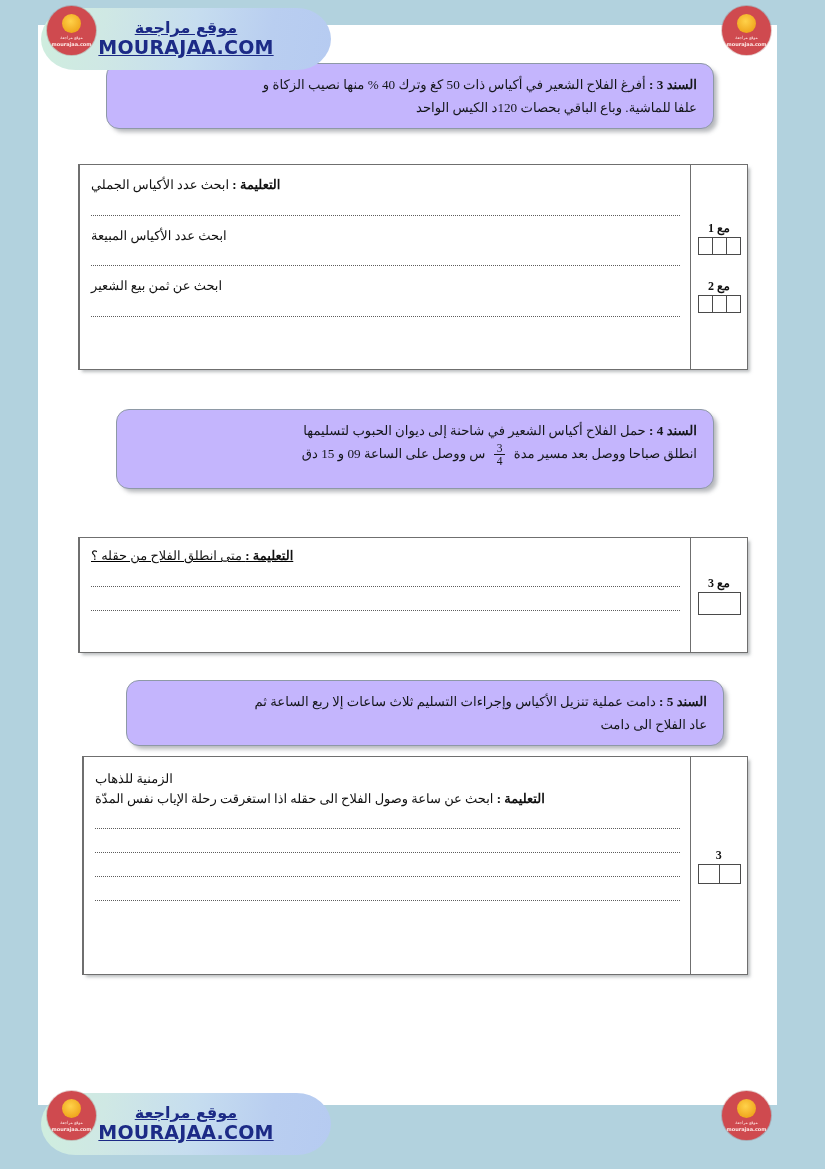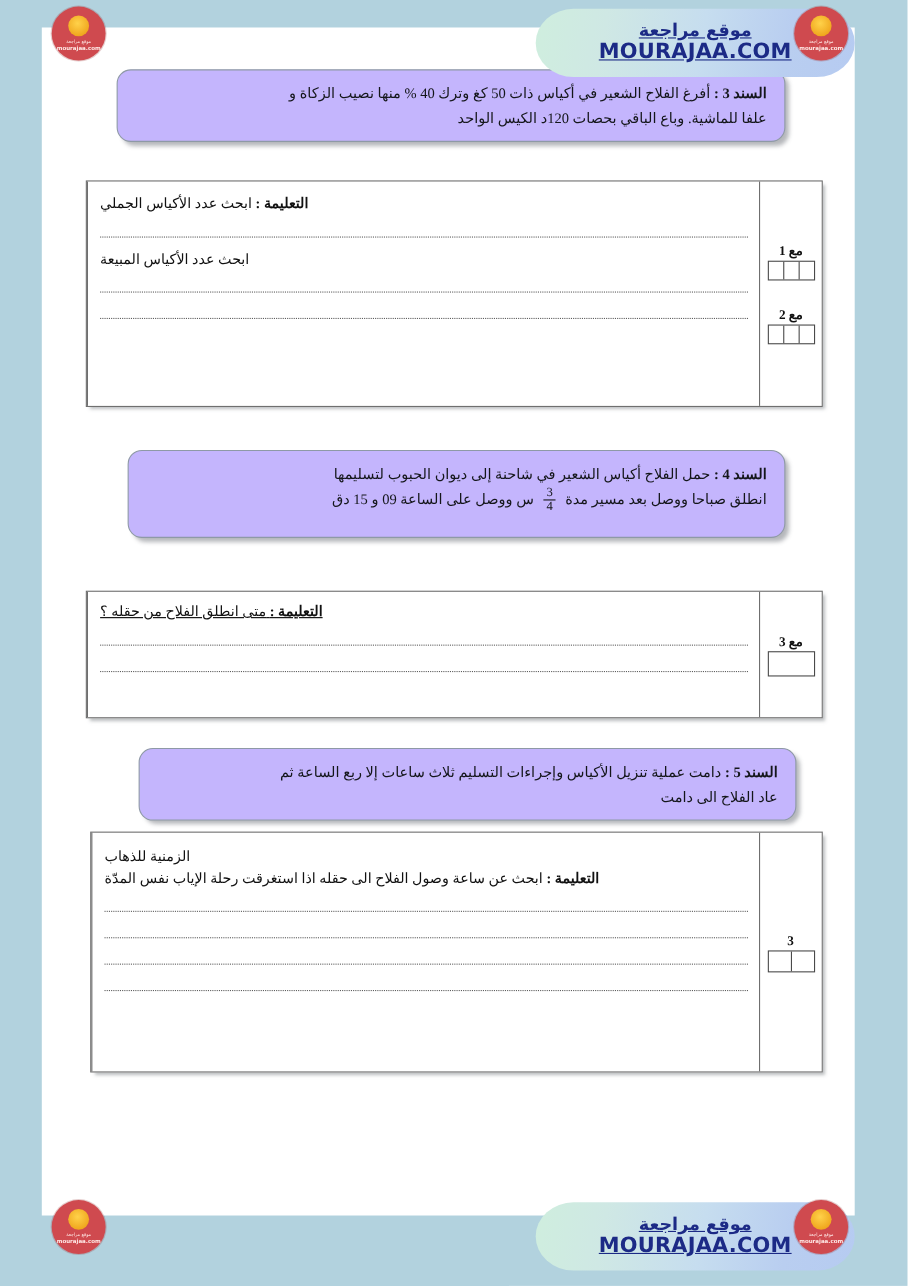--- a/index.html
+++ b/index.html
@@ -26,21 +26,21 @@
   }
 
   
   .banner {
     position: absolute;
     left: 3px;
     right: 0;
     height: 78px;
     display: flex;
     align-items: center;
-    justify-content: flex-start;
+    justify-content: flex-end;
   }
   .banner-header { top: -25px; }
   .banner-footer { top: 1060px; }
 
   .banner-pill {
     position: relative;
     width: 290px;
     height: 62px;
     border-radius: 40px / 36px;
     background: linear-gradient(100deg,
@@ -279,20 +279,21 @@
     <div class="ex-body split" style="padding-top:10px;">
       <div class="q-line">
         <b>التعليمة  :</b>
         <span>ابحث عدد الأكياس الجملي</span>
       </div>
       <div class="dots"></div>
 
       <div class="q-line">ابحث عدد الأكياس المبيعة</div>
       <div class="dots"></div>
 
+      <div class="q-line">ابحث عن ثمن بيع الشعير</div>
       <div class="dots"></div>
     </div>
   </div>
 
   <div class="sanad" style="left:78px; top:384px; width:598px; padding-bottom:20px;">
     <div>
       <b>السند 4 :</b>
       <span>حمل الفلاح أكياس الشعير في شاحنة إلى ديوان الحبوب لتسليمها</span>
     </div>
     <div>

